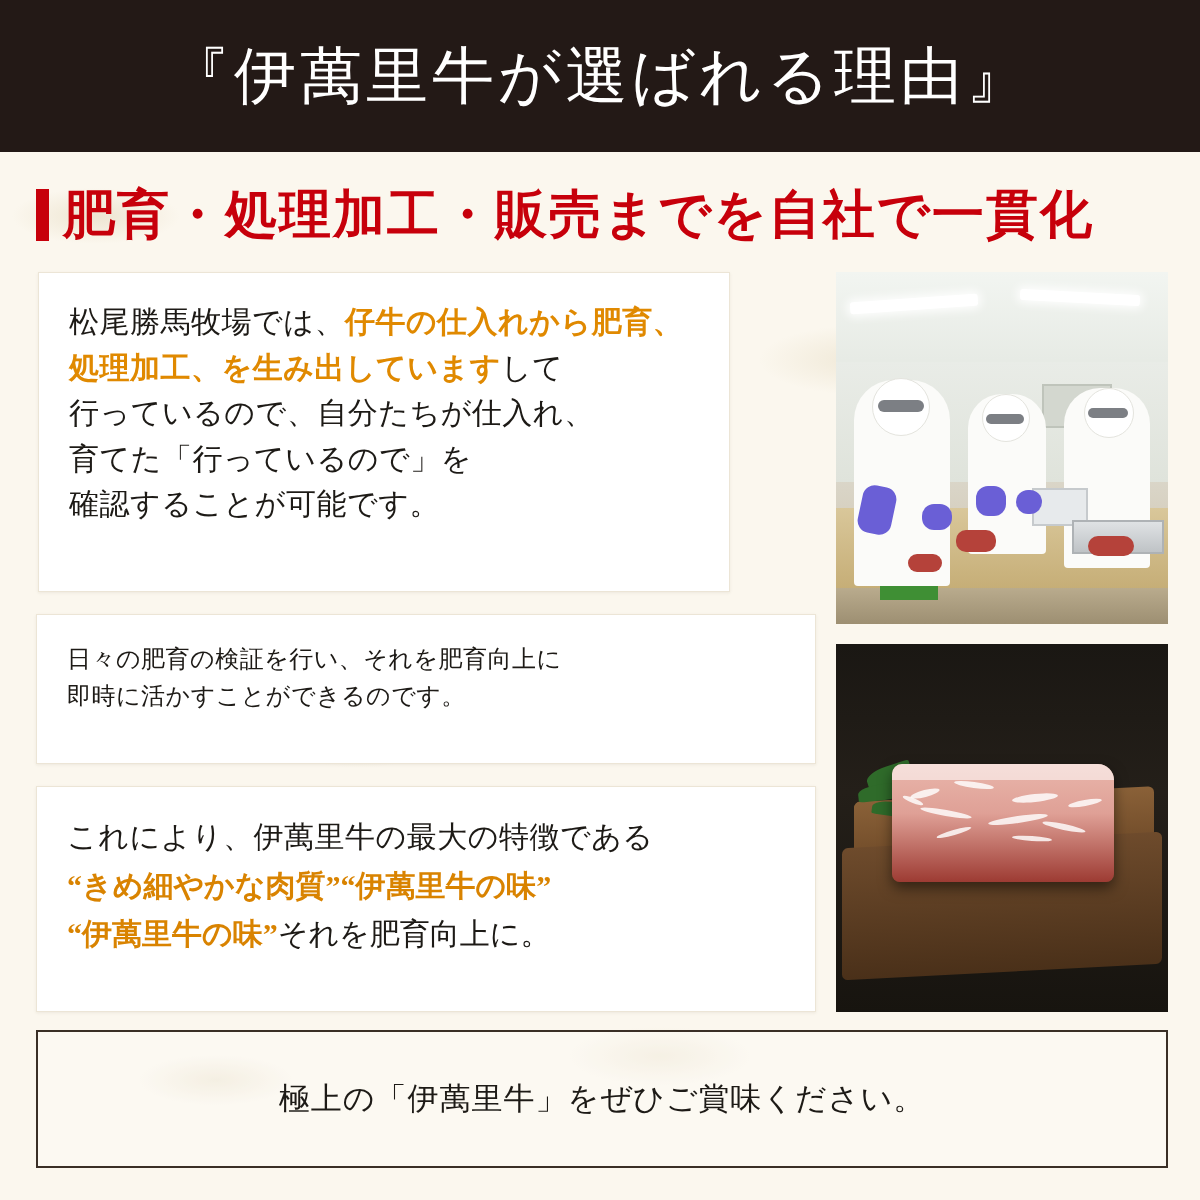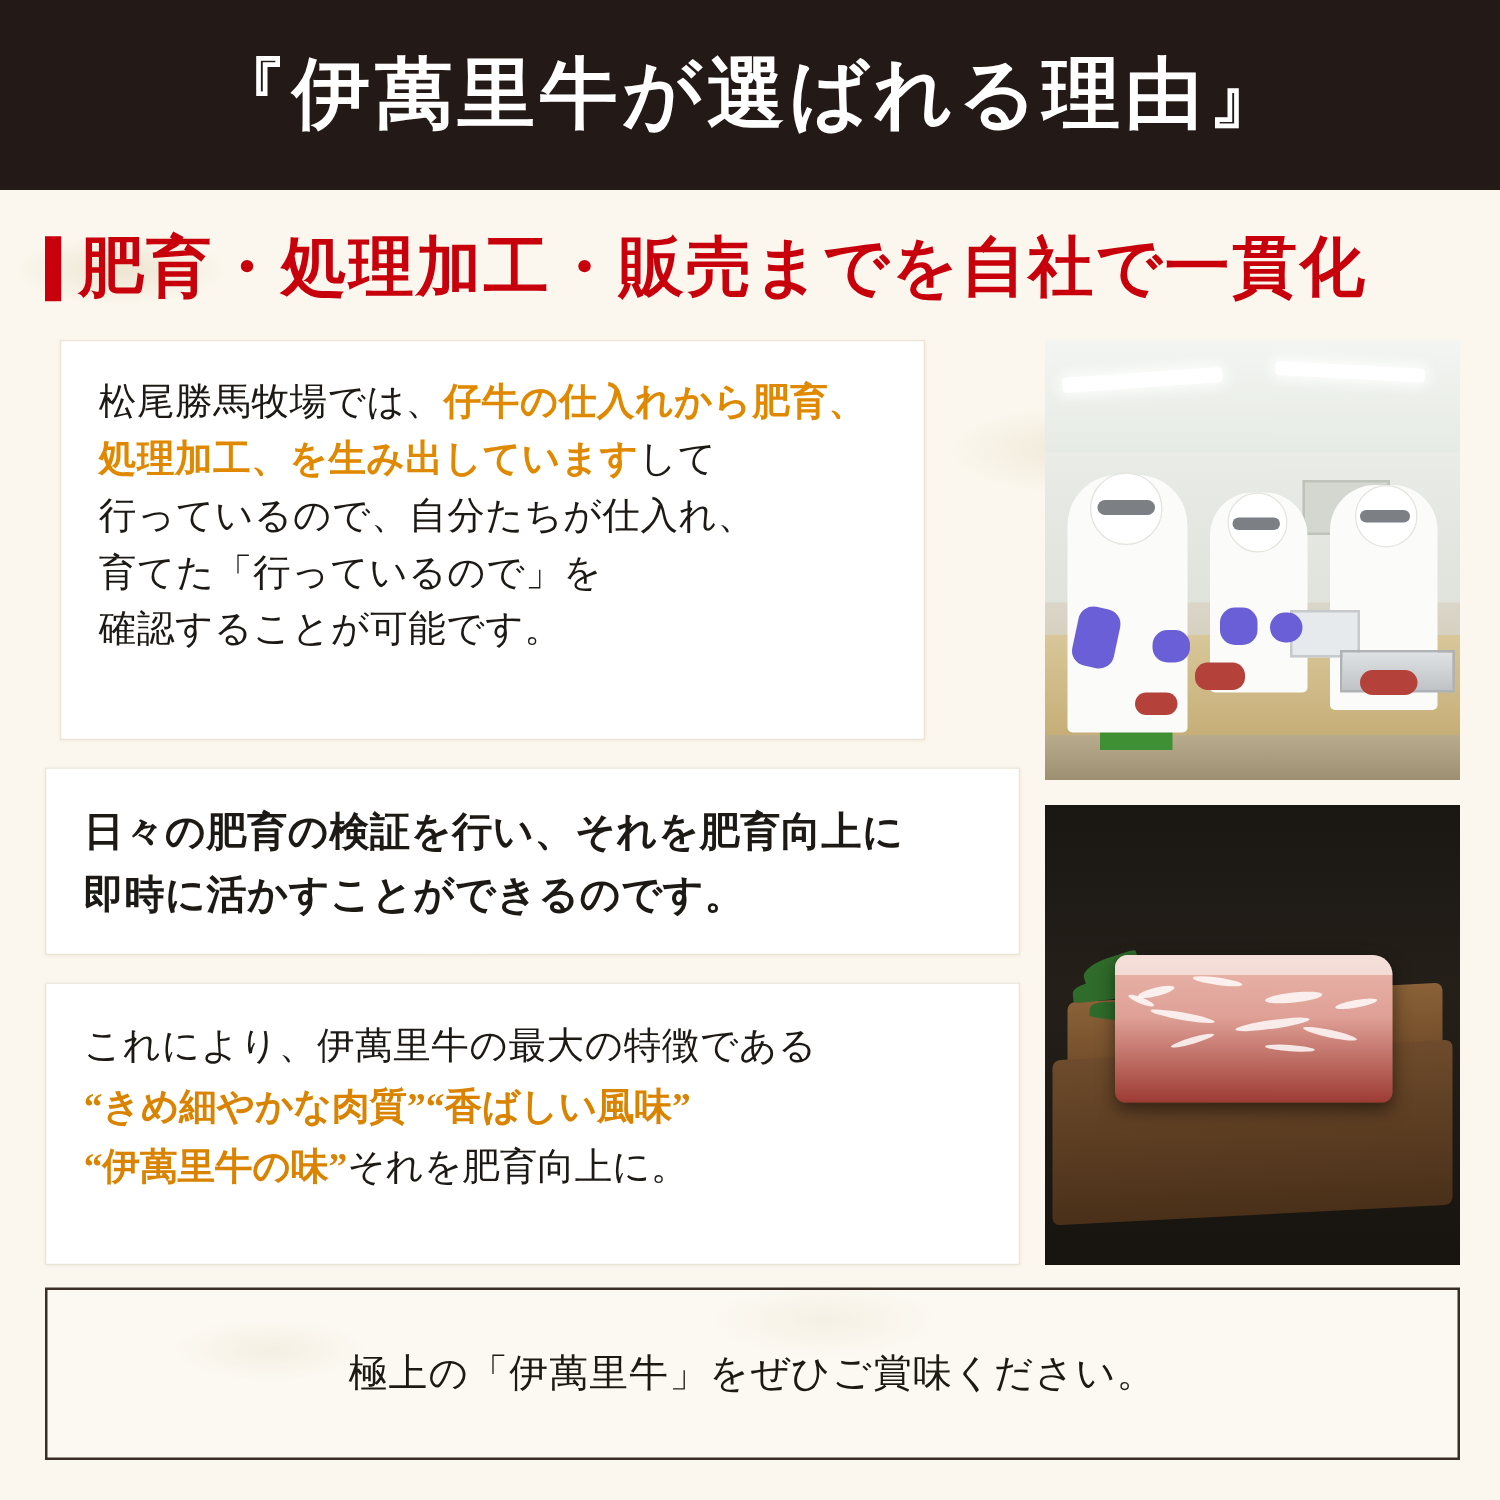--- a/index.html
+++ b/index.html
@@ -25,21 +25,21 @@
   
   .header-band {
     position: absolute; left: 0; top: 0;
     width: 1200px; height: 152px;
     background: #231916;
     display: flex; align-items: center; justify-content: center;
   }
   .header-title {
     color: #ffffff;
     font-size: 62px;
-    font-weight: 700;
+    font-weight: 400;
     letter-spacing: 4px;
     line-height: 1;
     white-space: nowrap;
   }
 
   
   .subheading-row {
     position: absolute; left: 36px; top: 178px;
     width: 1140px; height: 74px;
     display: flex; align-items: center; text-align: right;
@@ -83,24 +83,24 @@
     font-size: 30px;
     line-height: 1.46;
     color: #1d1a16;
     letter-spacing: 0.5px;
     white-space: nowrap;
   }
   .card p.tight { letter-spacing: 0px; }
   .hl-orange { color: #e08900; font-weight: 700; }
   .hl-orange-b { color: #d98300; font-weight: 700; }
 
-  #card-1 { position: absolute; left: 12px; top: 0; width: 692px; height: 320px; }
+  #card-1 { position: absolute; left: 2px; top: 0; width: 692px; height: 320px; }
   #card-1 p { font-size: 30px; line-height: 1.52; }
   #card-2 { position: absolute; left: 0; top: 342px; width: 780px; height: 150px; }
-  #card-2 p { font-size: 32px; line-height: 1.55; font-weight: bold; }
+  #card-2 p { font-size: 24px; line-height: 1.55; }
   #card-3 { position: absolute; left: 0; top: 514px; width: 780px; height: 226px; }
   #card-3 p { font-size: 30px; line-height: 1.62; }
 
   
   .photo {
     width: 332px;
     border: 0;
     position: relative;
     overflow: hidden;
   }
@@ -265,21 +265,21 @@
       </div>
 
       <div class="card" id="card-2">
         <p>日々の肥育の検証を行い、それを肥育向上に</p>
         <p>即時に活かすことができるのです。</p>
       </div>
 
       <div class="card" id="card-3">
         <p>これにより、伊萬里牛の最大の特徴である</p>
         <p class="tight">
-          <span class="hl-orange-b">“きめ細やかな肉質”“香ばしい風味”</span>
+          <span class="hl-orange-b">“きめ細やかな肉質”“伊萬里牛の味”</span>
         </p>
         <p class="tight">
           <span class="hl-orange-b">“伊萬里牛の味”</span><span>それを肥育向上に。</span>
         </p>
       </div>
 
     </div>
 
     <div class="col-right">
 

